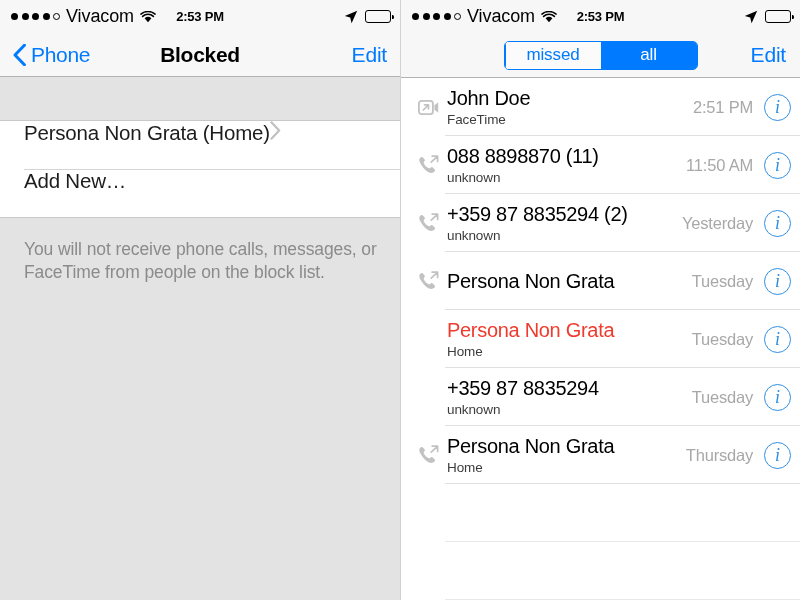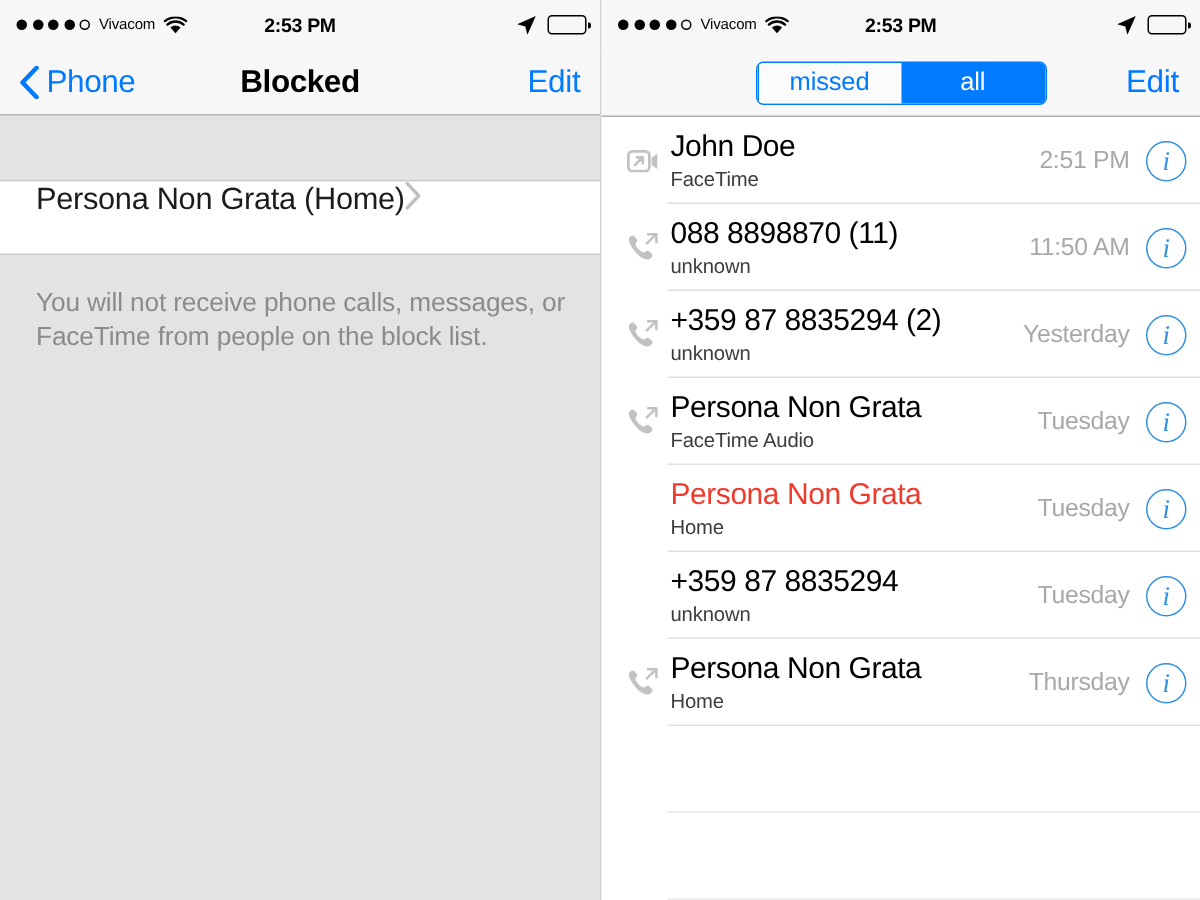--- a/index.html
+++ b/index.html
@@ -49,21 +49,21 @@
     border-radius: 50%;
     background: #000;
   }
   .dot.hollow {
     background: transparent;
     border: 1.3px solid #000;
     box-sizing: border-box;
     width: 7px; height: 7px;
   }
   .carrier {
-    font-size: 10px;
+    font-size: 18px;
     color: #000;
     letter-spacing: -0.1px;
   }
   .wifi { width: 16px; height: 12px; display:block; }
   .sb-center {
     position: absolute;
     left: 0; right: 0;
     text-align: center;
     font-size: 13px;
     font-weight: bold;
@@ -370,20 +370,23 @@
 
     <div class="list-group">
       <div class="list-row">
         <span class="list-label">Persona Non Grata (Home)</span>
         <span>
           <svg class="chevron-right" viewBox="0 0 11 19">
             <path d="M1.4 1.3 L9.2 9.5 L1.4 17.7" stroke="#c0c0c0" stroke-width="2.2" fill="none" stroke-linecap="round" stroke-linejoin="round"></path>
           </svg>
         </span>
       </div>
+      <div class="list-row">
+        <span class="list-label">Add New…</span>
+      </div>
     </div>
 
     <div class="footer-note">
       <div>You will not receive phone calls, messages, or</div>
       <div>FaceTime from people on the block list.</div>
     </div>
   </div>
 
   <div class="panel panel-right">
 
@@ -476,21 +479,20 @@
 
       <div class="call-row">
         <div class="call-icon">
           <svg width="22" height="20" viewBox="0 0 22 20">
             <path d="M2.4 3.9 c0.7-1.5 2.3-2.5 3.2-1.6 l1.9 2 c0.7 0.7 0.4 1.6-0.3 2.3 -0.6 0.6-0.7 1.2-0.3 2 0.9 1.9 2.6 3.6 4.5 4.5 0.8 0.4 1.4 0.3 2-0.3 0.7-0.7 1.6-1 2.3-0.3 l2 1.9 c0.9 0.9-0.1 2.5-1.6 3.2 -2 0.9-4.7 0.2-8-2.9 -3.1-3.3-6.6-8.3-5.7-10.8 Z" fill="#c2c2c2"></path>
             <path d="M14.2 7.2 L20.4 1.3 M15.1 1.1 L20.6 1.1 L20.6 6.5" stroke="#c2c2c2" stroke-width="1.7" fill="none" stroke-linecap="round" stroke-linejoin="round"></path>
           </svg>
         </div>
         <div class="call-text">
           <div class="call-name">Persona Non Grata</div>
-          <div class="call-sub">FaceTime Audio</div>
         </div>
         <div class="call-time">Tuesday</div>
         <div class="info-btn">i</div>
       </div>
 
       <div class="call-row">
         <div class="call-icon"></div>
         <div class="call-text">
           <div class="call-name missed">Persona Non Grata</div>
           <div class="call-sub">Home</div>

